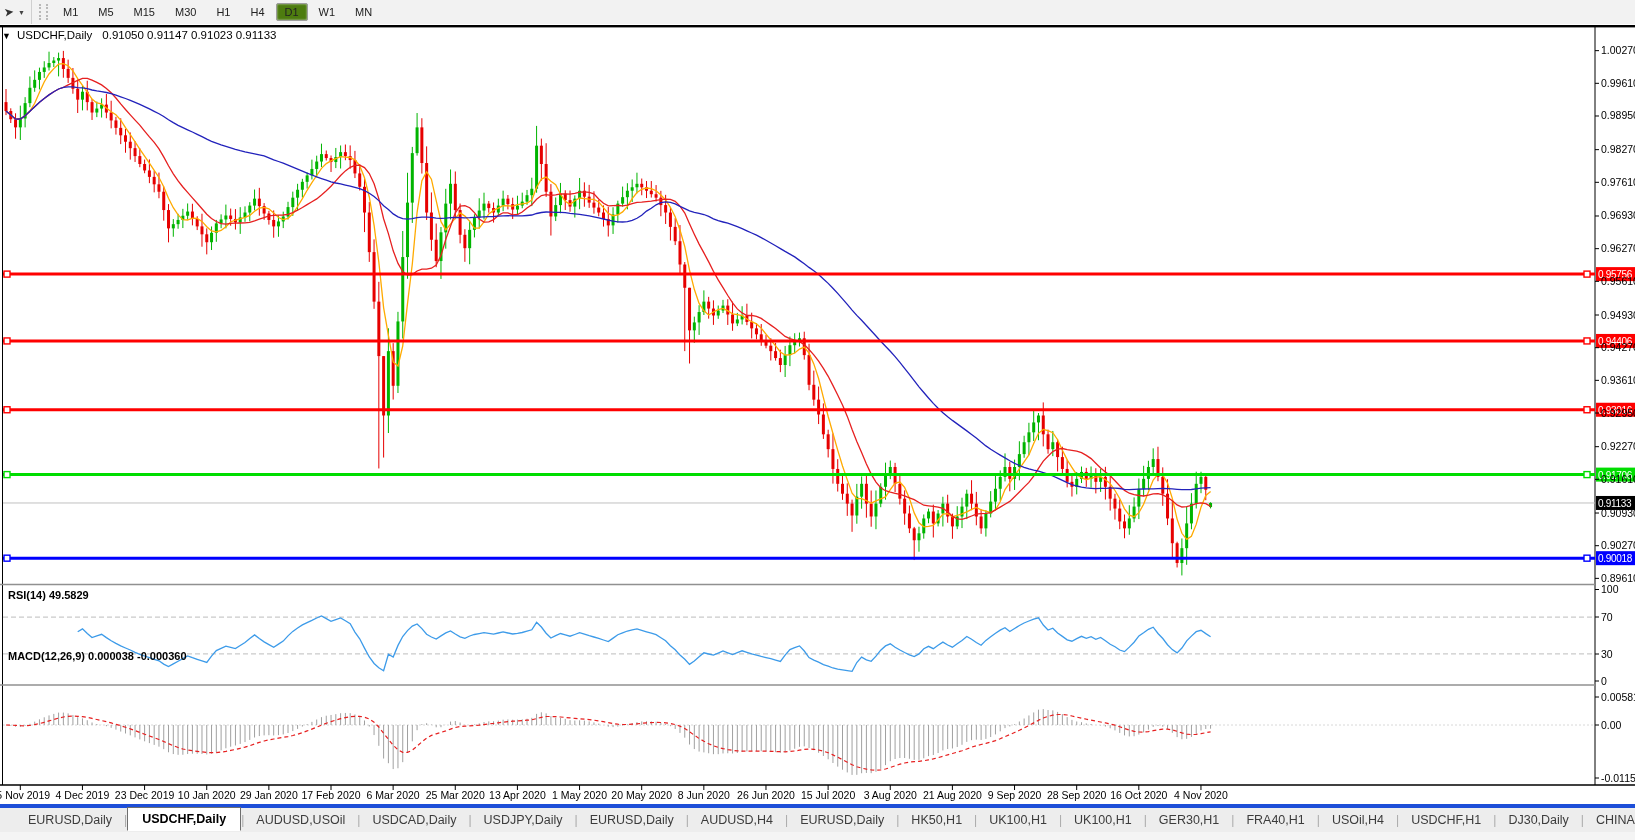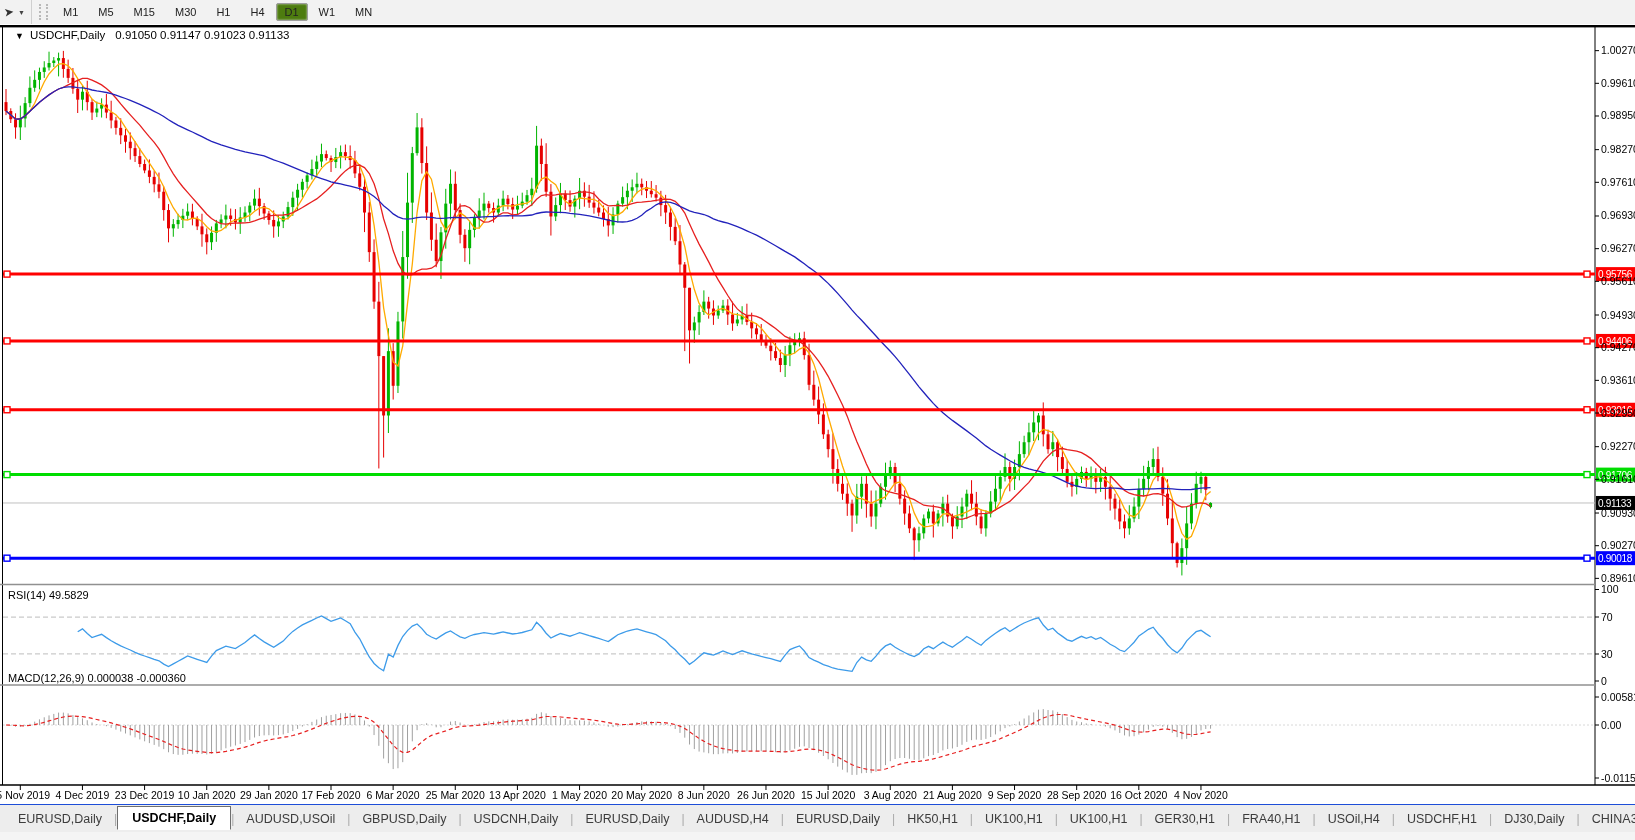--- a/index.html
+++ b/index.html
@@ -6,29 +6,29 @@
   #app{position:relative;width:1635px;height:840px;overflow:hidden;background:#fff;}
   
   .toolbar{position:absolute;left:0;top:0;width:1635px;height:24px;background:#f2f2f2;border-bottom:1px solid #cfcfcf;display:flex;align-items:center;}
   .tool-group{display:flex;align-items:center;padding:0 4px;height:100%;border-right:1px solid #cfcfcf;}
   .cursor-icon{font-size:12px;color:#333;transform:rotate(-8deg);display:inline-block;margin-right:2px;}
   .dd-glyph{font-size:7px;color:#444;margin:0 2px;}
   .grip{width:5px;height:16px;margin:0 5px 0 7px;border-left:2px dotted #b9b9b9;border-right:2px dotted #b9b9b9;}
   .tf-btn{font-size:11px;color:#222;padding:2px 8px;margin:8px 1px;border:1px solid transparent;border-radius:2px;cursor:default;}
   .tf-btn.active{background:#4d7c0f;border:1px solid #9d9d9d;box-shadow:inset 0 0 2px #ddd;}
   
-  .chart-title{position:absolute;left:15px;top:29px;font-size:11.5px;color:#000;z-index:5;}
+  .chart-title{position:absolute;left:2px;top:29px;font-size:11.5px;color:#000;z-index:5;}
   .chart-title .tri{font-size:9px;margin-right:6px;}
   .chart-title .sym{margin-right:10px;}
-  .panel-label{position:absolute;font-size:11px;color:#000;z-index:5;}
+  .panel-label{position:absolute;font-size:11px;color:#000;z-index:5;font-weight:bold;}
   #rsi-label{left:8px;top:589px;}
-  #macd-label{left:8px;top:672px;}
+  #macd-label{left:8px;top:650px;}
   svg{position:absolute;left:0;top:0;}
   
-  .tabbar{position:absolute;left:0;top:804px;width:1635px;height:28px;background:#ededed;border-top:1px solid #1d4ed8;display:flex;align-items:center;padding-left:6px;box-sizing:border-box;}
+  .tabbar{position:absolute;left:0;top:804px;width:1635px;height:28px;background:#ededed;border-top:4px solid #1d4ed8;display:flex;align-items:center;padding-left:16px;box-sizing:border-box;}
   .tab{font-size:12.5px;color:#3c3c3c;padding:3px 12px;white-space:nowrap;cursor:default;}
   .tab.active{background:#fff;border:1px solid #6e6e6e;border-bottom:1px solid #fff;font-weight:bold;color:#000;padding:4px 14px;margin-top:-2px;}
   .tab-div{color:#a9a9a9;font-size:12px;}
   .bottom-strip{position:absolute;left:0;top:832px;width:1635px;height:8px;background:#f4f4f4;}
 </style>
 </head>
 <body>
 
 <div id="app">
 
@@ -969,23 +969,23 @@
   <div class="panel-label" id="macd-label">MACD(12,26,9) 0.000038 -0.000360</div>
 
   <div class="tabbar">
     <span id="tabs-container" style="display:flex;align-items:center;">
         <span class="tab">EURUSD,Daily</span>
         <span class="tab-div">|</span>
         <span class="tab active">USDCHF,Daily</span>
         <span class="tab-div">|</span>
         <span class="tab">AUDUSD,USOil</span>
         <span class="tab-div">|</span>
-        <span class="tab">GBPUSD,Daily</span>
-        <span class="tab-div">|</span>
-        <span class="tab">USDCNH,Daily</span>
+        <span class="tab">USDCAD,Daily</span>
+        <span class="tab-div">|</span>
+        <span class="tab">USDJPY,Daily</span>
         <span class="tab-div">|</span>
         <span class="tab">EURUSD,Daily</span>
         <span class="tab-div">|</span>
         <span class="tab">AUDUSD,H4</span>
         <span class="tab-div">|</span>
         <span class="tab">EURUSD,Daily</span>
         <span class="tab-div">|</span>
         <span class="tab">HK50,H1</span>
         <span class="tab-div">|</span>
         <span class="tab">UK100,H1</span>

